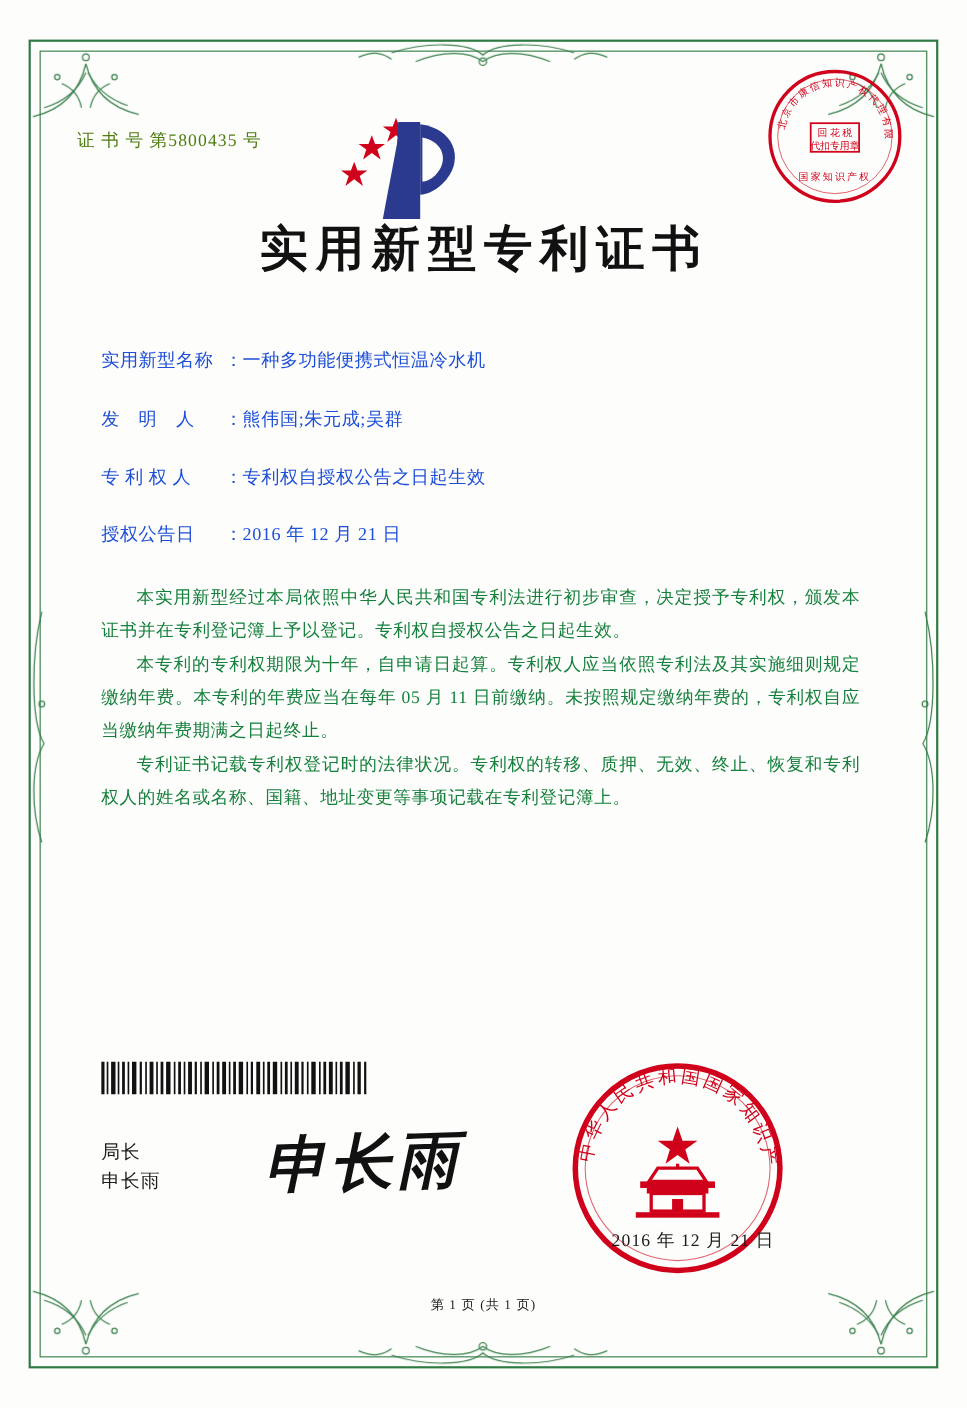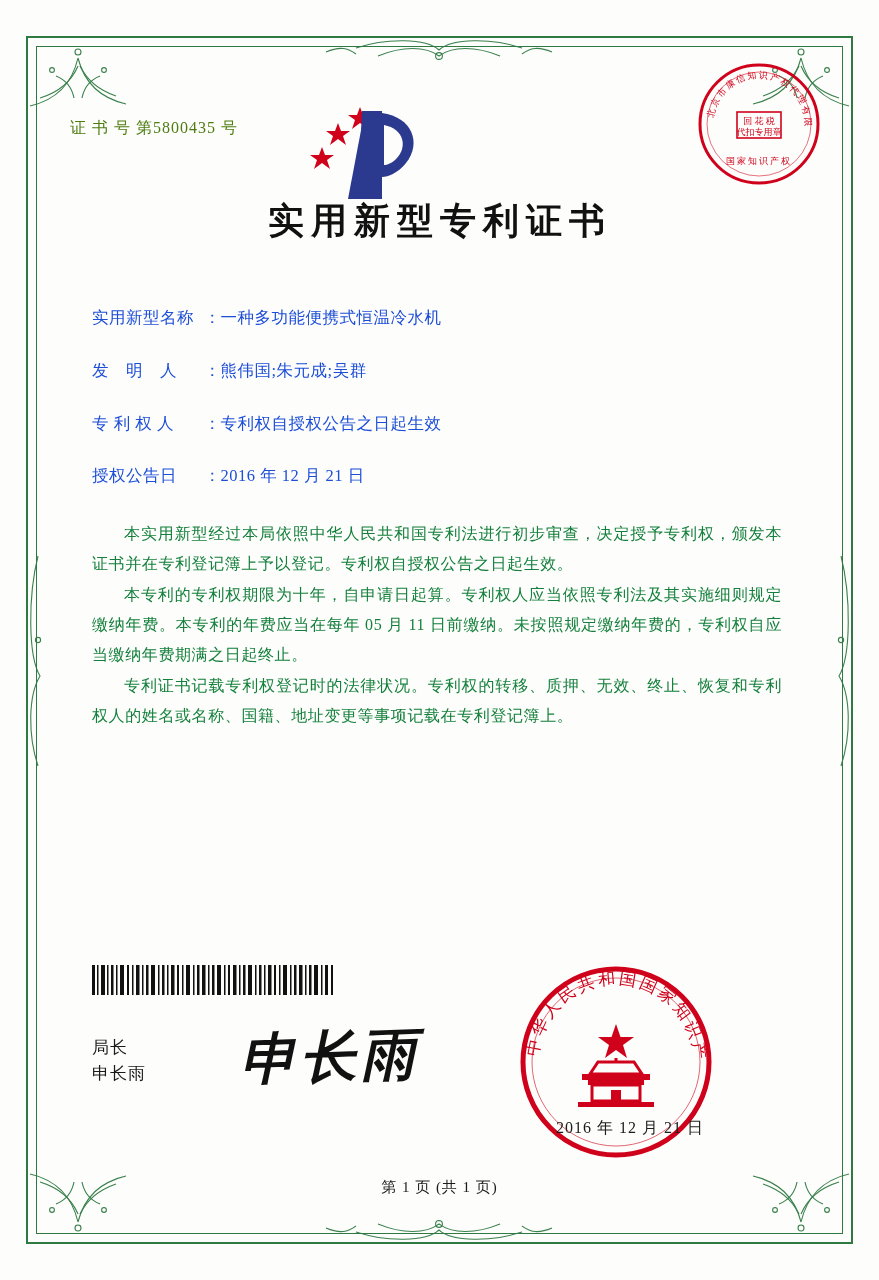--- a/index.html
+++ b/index.html
@@ -76,21 +76,21 @@
     height: 128px;
   }
   .seal-top .seal-text {
     font-family: "Liberation Serif", serif;
     font-size: 9px;
     fill: #d0021b;
   }
 
   .title {
     text-align: center;
-    font-size: 36px;
+    font-size: 44px;
     font-weight: bold;
     letter-spacing: 7px;
     margin-top: 58px;
     color: #111;
     font-family: "DejaVu Serif", "Liberation Serif", serif;
   }
 
   .fields {
     margin-top: 62px;
     padding-left: 22px;
@@ -172,21 +172,21 @@
     letter-spacing: 1px;
     color: #1c1c1c;
   }
 
   .page-num {
     position: absolute;
     left: 0;
     right: 0;
     top: 1178px;
     text-align: center;
-    font-size: 15px;
+    font-size: 12px;
     letter-spacing: 1px;
     color: #1c1c1c;
   }
 </style>
 </head>
 <body>
 
 <div class="page">
 
   <div class="border-outer"></div>

